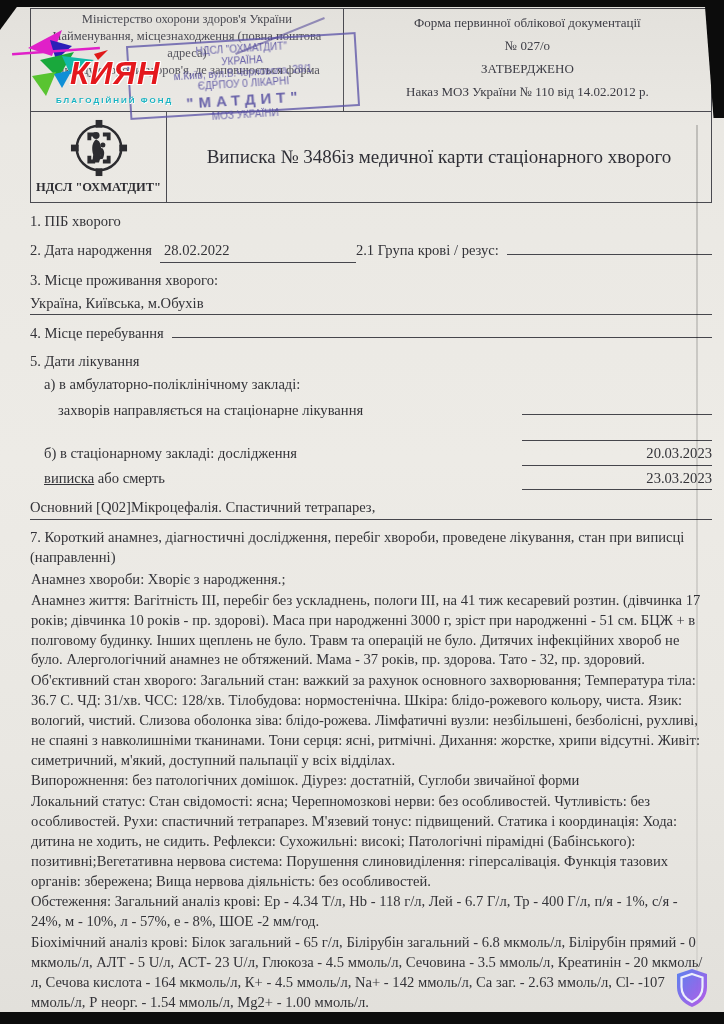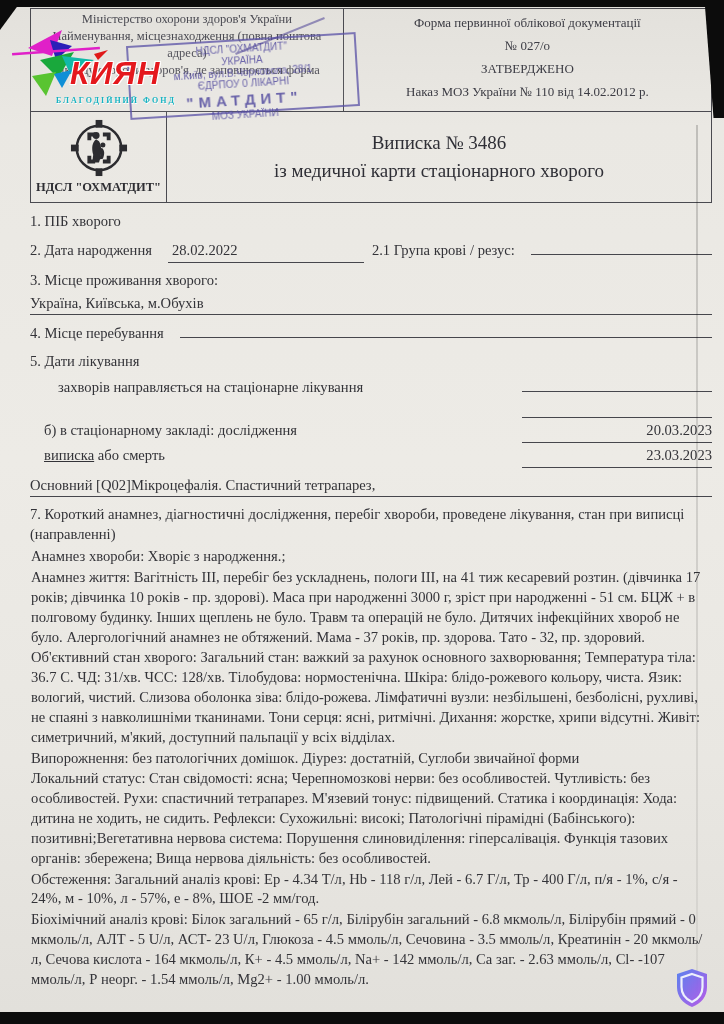--- a/index.html
+++ b/index.html
@@ -24,21 +24,21 @@
   .ht{border:1.5px solid #4a4a50;margin-top:1px;}
   .ht-r1{display:grid;grid-template-columns:46% 54%;border-bottom:1.5px solid #4a4a50;min-height:102px;}
   .ht-r2{display:grid;grid-template-columns:20% 80%;min-height:90px;}
   .cell-ministry{border-right:1.5px solid #4a4a50;padding:2px 6px 6px;text-align:center;
     font-size:12.5px;line-height:1.35;color:#4a4a52;position:relative;}
   .cell-form{padding:4px 8px 6px;text-align:center;font-size:13px;color:#3c3c44;}
   .cell-form div{margin-top:7px;}
   .cell-form div:first-child{margin-top:2px;}
   .cell-logo{border-right:1.5px solid #4a4a50;display:flex;flex-direction:column;align-items:center;justify-content:center;padding:4px 2px;}
   .logo-caption{font-size:12.5px;font-weight:bold;color:#2e2e33;margin-top:3px;white-space:nowrap;}
-  .cell-title{display:flex;flex-direction:column;align-items:center;justify-content:center;
+  .cell-title{display:flex;flex-direction:row;align-items:center;justify-content:center;
     font-size:19px;color:#2f2f36;line-height:1.45;}
 
   
   .stamp{
     position:absolute;left:128px;top:32px;width:230px;height:74px;z-index:3;
     border:2px solid rgba(88,80,165,.75);transform:rotate(-3.5deg);
     color:rgba(84,76,160,.85);text-align:center;font-size:10px;line-height:1.18;
     padding:2px 4px;box-sizing:border-box;filter:blur(.3px);
     font-family:"Liberation Sans","DejaVu Sans",sans-serif;
     background:rgba(255,255,255,.06);
@@ -50,28 +50,28 @@
   
   .kyian{position:absolute;left:10px;top:26px;width:190px;height:86px;z-index:6;}
   .kyian-name{
     position:absolute;left:60px;top:30px;
     font-family:"Liberation Sans","DejaVu Sans",sans-serif;
     font-weight:bold;font-style:italic;font-size:31px;letter-spacing:1px;
     color:#e4181d;text-shadow:1px 1px 0 #fff,-1px -1px 0 #fff,1px -1px 0 #fff,-1px 1px 0 #fff;
   }
   .kyian-sub{
     position:absolute;left:46px;top:70px;
-    font-family:Liberation Serif, serif;
+    font-family:Liberation Sans, sans-serif;
     font-weight:bold;font-size:8px;letter-spacing:2px;color:#17b3c2;
     text-shadow:.5px .5px 0 #fff;white-space:nowrap;
   }
 
   
   .fields{margin-top:9px;font-size:14.6px;line-height:1.36;color:#333338;}
-  .frow{display:flex;align-items:baseline;margin-bottom:8px;gap:8px;}
+  .frow{display:flex;align-items:baseline;margin-bottom:8px;}
   .flabel{white-space:nowrap;}
   .fval{border-bottom:1.5px solid #46464c;margin-left:8px;padding:0 2px 1px 4px;}
   .fval.grow{flex:1;}
   .fval.fixed{min-width:190px;}
   .blankline{border-bottom:1.5px solid #46464c;flex:1;margin-left:8px;height:14px;}
   .fullline{border-bottom:1.5px solid #46464c;padding-bottom:1px;margin-bottom:8px;}
   .indent1{padding-left:14px;}
   .indent2{padding-left:28px;}
   .rightcol{margin-left:auto;width:190px;text-align:right;border-bottom:1.5px solid #46464c;padding-bottom:1px;}
   .rightcol.empty{height:15px;}
@@ -162,20 +162,23 @@
     <div class="fullline">Україна, Київська, м.Обухів</div>
 
     <div class="frow">
       <span class="flabel">4. Місце перебування</span>
       <span class="blankline"></span>
     </div>
 
     <div class="frow tight">
       <span class="flabel">5. Дати лікування</span>
     </div>
+    <div class="frow tight indent1">
+      <span class="flabel">а) в амбулаторно-поліклінічному закладі:</span>
+    </div>
     <div class="frow tight indent2">
       <span class="flabel">захворів  направляється на стаціонарне лікування</span>
       <span class="rightcol empty"></span>
     </div>
     <div class="frow tight">
       <span class="rightcol empty"></span>
     </div>
     <div class="frow tight indent1">
       <span class="flabel">б) в стаціонарному закладі: дослідження</span>
       <span class="rightcol">20.03.2023</span>

